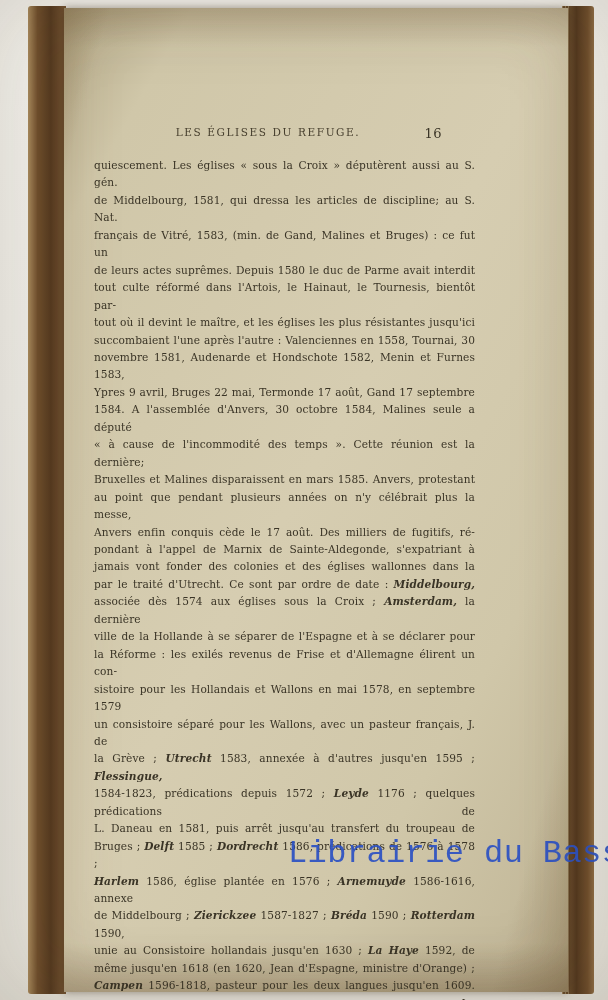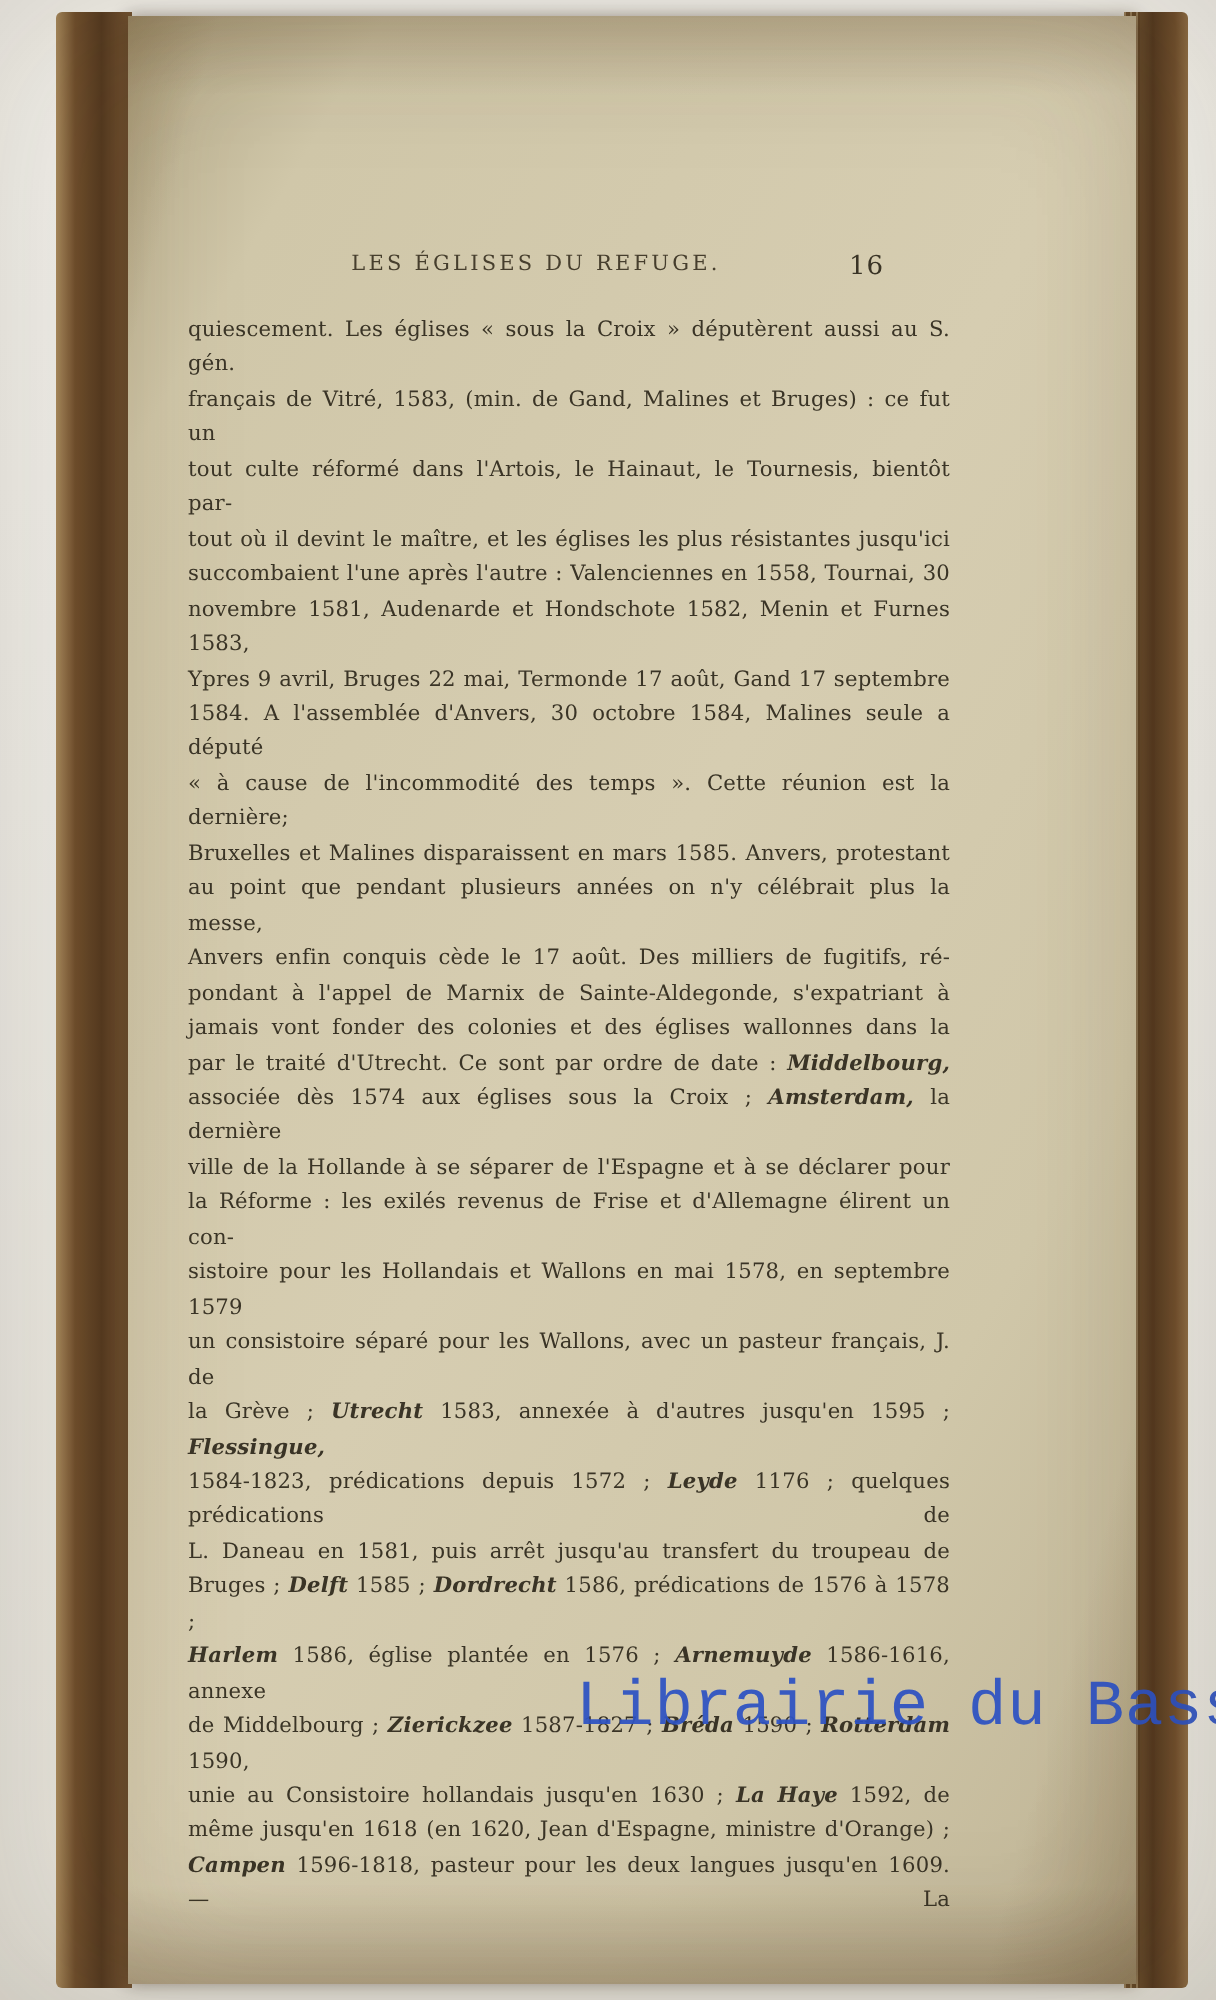--- a/index.html
+++ b/index.html
@@ -107,21 +107,23 @@
 
   <div class="page">
 
     <div class="header">
       <div class="title">LES ÉGLISES DU REFUGE.</div>
       <div class="pagenum">16</div>
     </div>
 
     <div class="body-text">
         <div class="line"><span>quiescement. Les églises « sous la Croix » députèrent aussi au S. gén.</span></div>
+        <div class="line"><span>de Middelbourg, 1581, qui dressa les articles de discipline; au S. Nat.</span></div>
         <div class="line"><span>français de Vitré, 1583, (min. de Gand, Malines et Bruges) : ce fut un</span></div>
+        <div class="line"><span>de leurs actes suprêmes. Depuis 1580 le duc de Parme avait interdit</span></div>
         <div class="line"><span>tout culte réformé dans l'Artois, le Hainaut, le Tournesis, bientôt par-</span></div>
         <div class="line"><span>tout où il devint le maître, et les églises les plus résistantes jusqu'ici</span></div>
         <div class="line"><span>succombaient l'une après l'autre : Valenciennes en 1558, Tournai, 30</span></div>
         <div class="line"><span>novembre 1581, Audenarde et Hondschote 1582, Menin et Furnes 1583,</span></div>
         <div class="line"><span>Ypres 9 avril, Bruges 22 mai, Termonde 17 août, Gand 17 septembre</span></div>
         <div class="line"><span>1584. A l'assemblée d'Anvers, 30 octobre 1584, Malines seule a député</span></div>
         <div class="line"><span>« à cause de l'incommodité des temps ». Cette réunion est la dernière;</span></div>
         <div class="line"><span>Bruxelles et Malines disparaissent en mars 1585. Anvers, protestant</span></div>
         <div class="line"><span>au point que pendant plusieurs années on n'y célébrait plus la messe,</span></div>
         <div class="line"><span>Anvers enfin conquis cède le 17 août. Des milliers de fugitifs, ré-</span></div>

